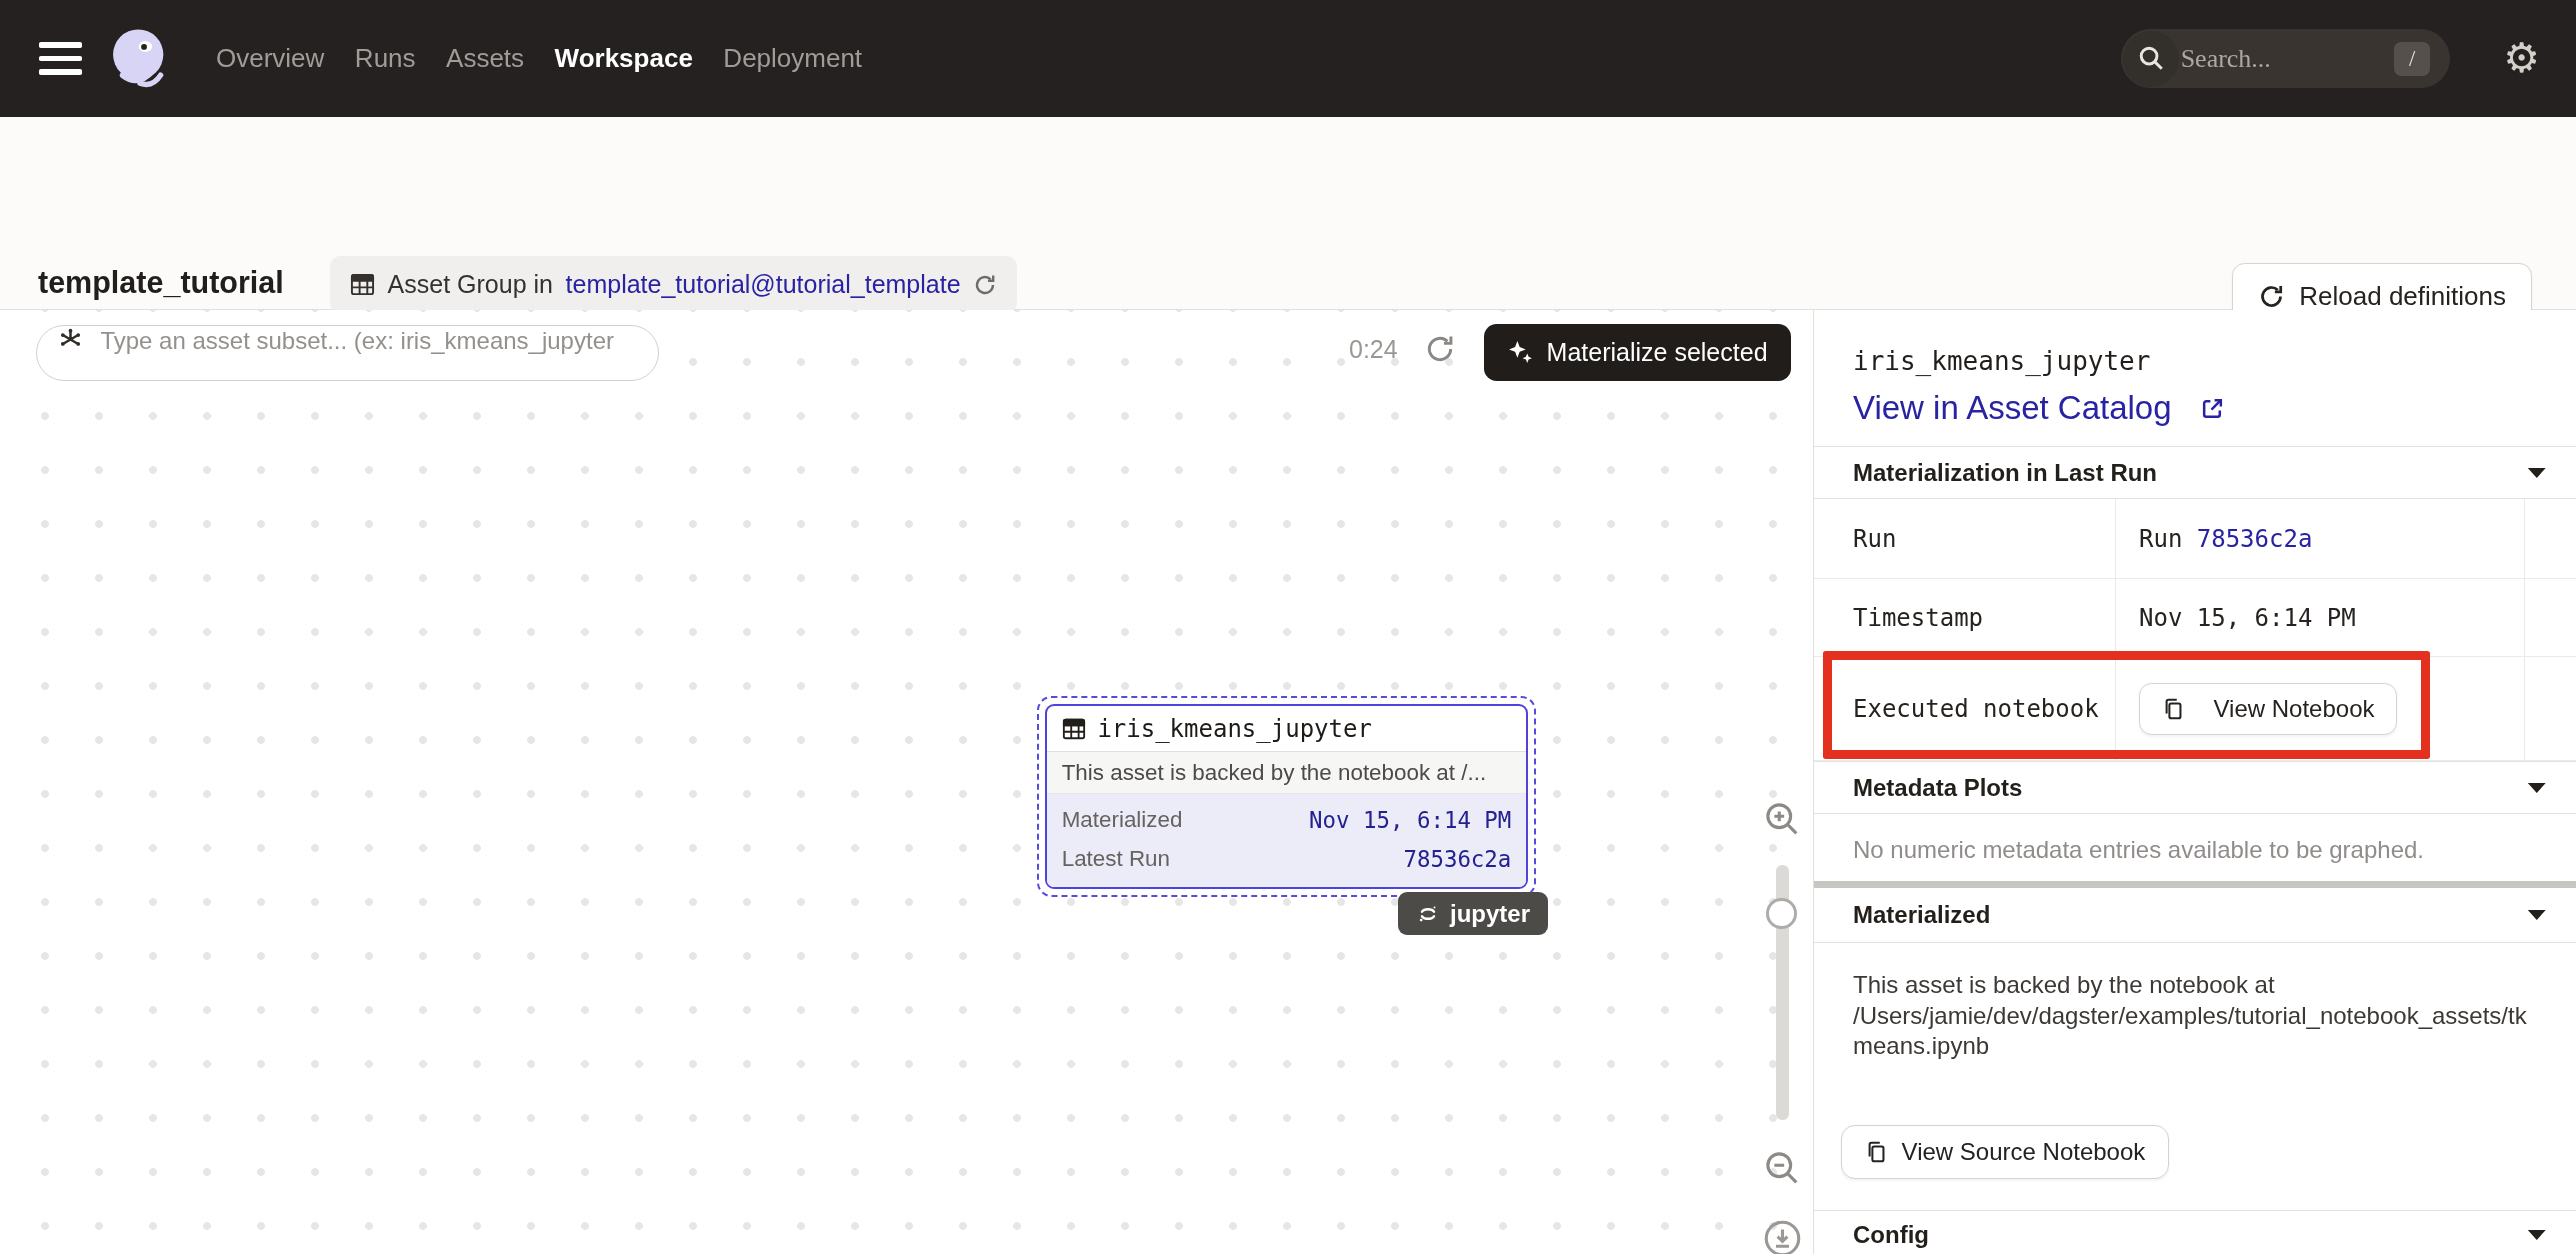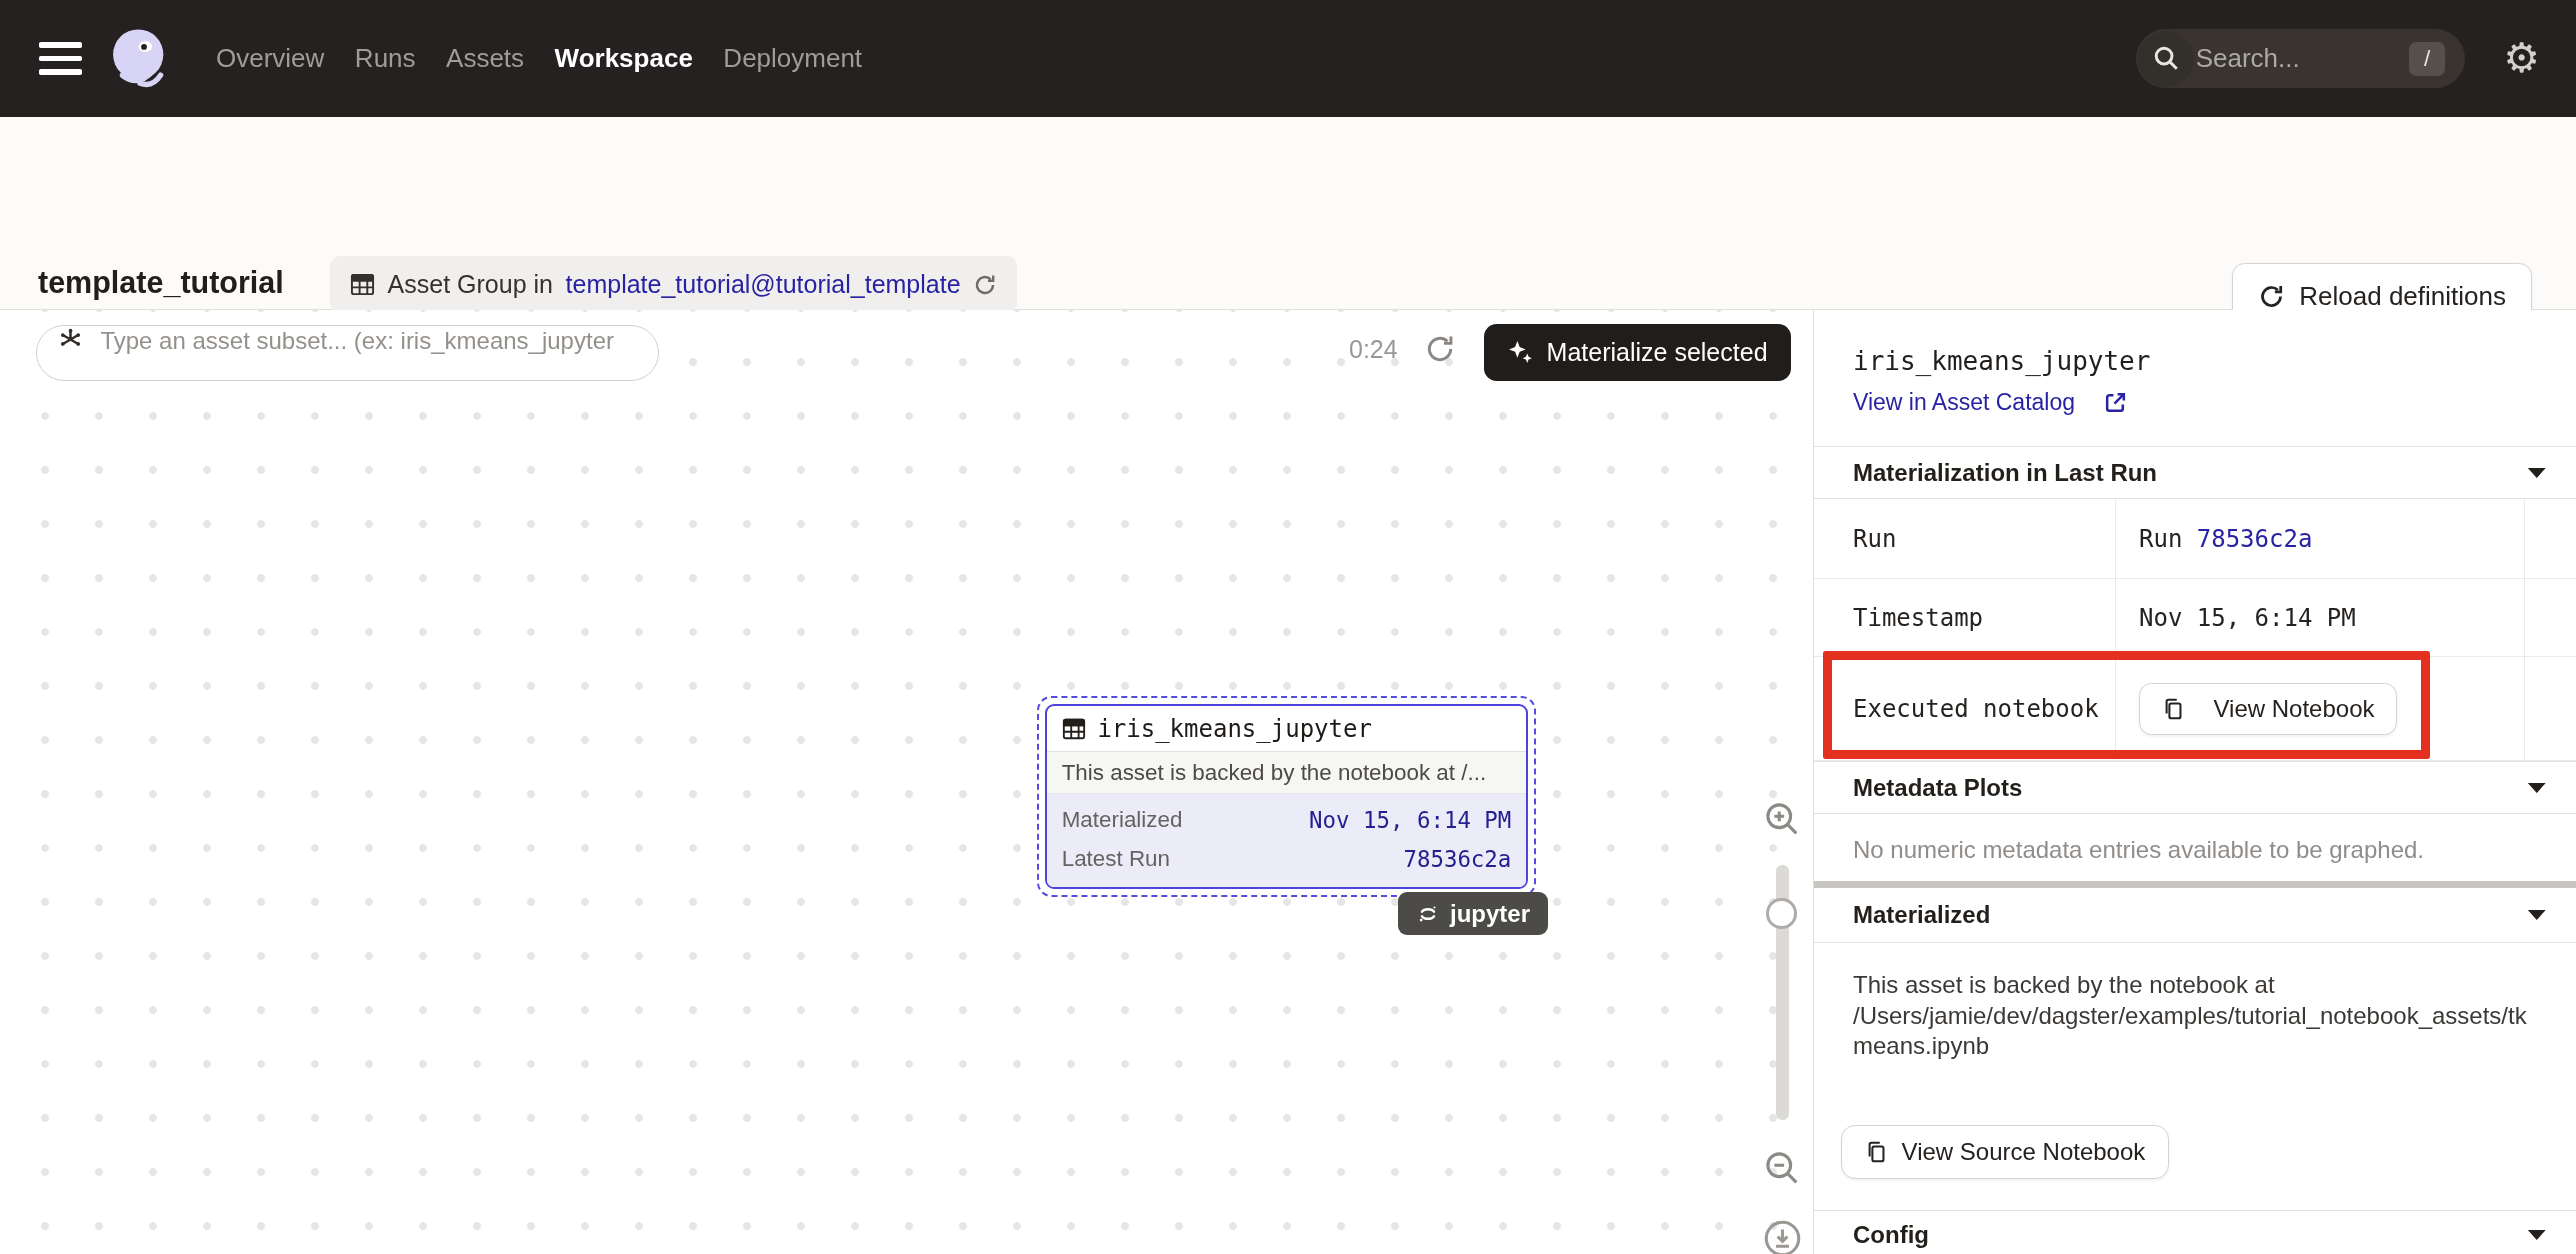--- a/index.html
+++ b/index.html
@@ -9,21 +9,21 @@
 
   
   .nav{position:absolute;top:0;left:0;right:0;height:117px;background:#252120;
        display:flex;align-items:center;padding:0 36px 0 39px;box-sizing:border-box;}
   .hamburger{width:43px;display:flex;flex-direction:column;gap:8px;cursor:pointer;margin-right:23px;}
   .hamburger div{height:5.4px;background:#fff;border-radius:1.8px;}
   .logo{width:70px;height:70px;margin-right:41px;}
   .navlinks{display:flex;gap:30.5px;align-items:center;}
   .navlink{font-size:26px;color:#A09C98;cursor:pointer;}
   .navlink.active{color:#fff;font-weight:bold;}
-  .nav-right{margin-left:auto;display:flex;align-items:center;gap:38px;}
+  .nav-right{margin-left:auto;display:flex;align-items:center;gap:53px;font-family:Liberation Serif, serif;}
   .searchpill{position:relative;width:329px;height:59px;border-radius:30px;background:#393430;
       display:flex;align-items:center;padding-left:16px;box-sizing:border-box;cursor:text;}
   .searchcap{position:absolute;left:1.8px;top:1.8px;width:56px;height:56px;border-radius:50%;background:#332F2B;}
   .searchpill svg{position:relative;margin-right:14.4px;}
   .searchpill .ph{font-size:26px;color:#ACA8A4;position:relative;}
   .slash{position:absolute;right:20px;top:12.6px;width:36px;height:34px;border-radius:7.2px;background:#55504B;
       color:#E8E5E2;font-size:22.4px;display:flex;align-items:center;justify-content:center;}
   .gear{font-size:41px;color:#D3CFCB;line-height:1;cursor:pointer;}
 
   
@@ -77,21 +77,21 @@
   .zctl{position:absolute;color:#8D8A86;cursor:pointer;}
   .ztrack{position:absolute;left:1776px;top:555px;width:12.6px;height:255px;background:#DCDAD7;border-radius:6.3px;cursor:pointer;}
   .zhandle{position:absolute;left:1766px;top:588px;width:30.5px;height:30.5px;border-radius:50%;
       background:#fff;border:3.6px solid #AEABA8;box-sizing:border-box;cursor:grab;}
 
   
   .panel{position:absolute;top:310px;left:1813px;right:0;bottom:0;background:#fff;
       border-left:0.9px solid #E2E0DD;box-sizing:border-box;overflow:hidden;}
   .assetname{position:absolute;left:39px;top:36px;font-size:26px;color:#211E1B;}
   .cataloglink{position:absolute;left:39px;top:79px;display:inline-flex;align-items:center;gap:28px;
-      font-size:23px;color:#2823A2;cursor:pointer;}
+      font-size:33px;color:#2823A2;cursor:pointer;}
   .sechead{position:absolute;left:0;right:0;border-top:0.9px solid #E4E2DF;border-bottom:0.9px solid #E4E2DF;
       background:#fff;box-sizing:border-box;}
   .sechead .t{position:absolute;left:39px;top:50%;transform:translateY(-50%);font-size:24px;font-weight:bold;color:#231F1B;}
   .sechead svg{position:absolute;right:29px;top:50%;transform:translateY(-50%);cursor:pointer;}
   .mrow{position:absolute;left:0;right:0;display:grid;grid-template-columns:302px 409px 1fr;
       border-bottom:0.9px solid #ECEAE8;box-sizing:border-box;}
   .mrow .c1{border-right:0.9px solid #ECEAE8;display:flex;align-items:center;padding-left:39px;
       font-size:24px;color:#26221F;}
   .mrow .c2{border-right:0.9px solid #ECEAE8;display:flex;align-items:center;padding-left:23px;font-size:24px;color:#26221F;}
   .mrow .runlink{color:#2823A2;margin-left:14.4px;cursor:pointer;}

